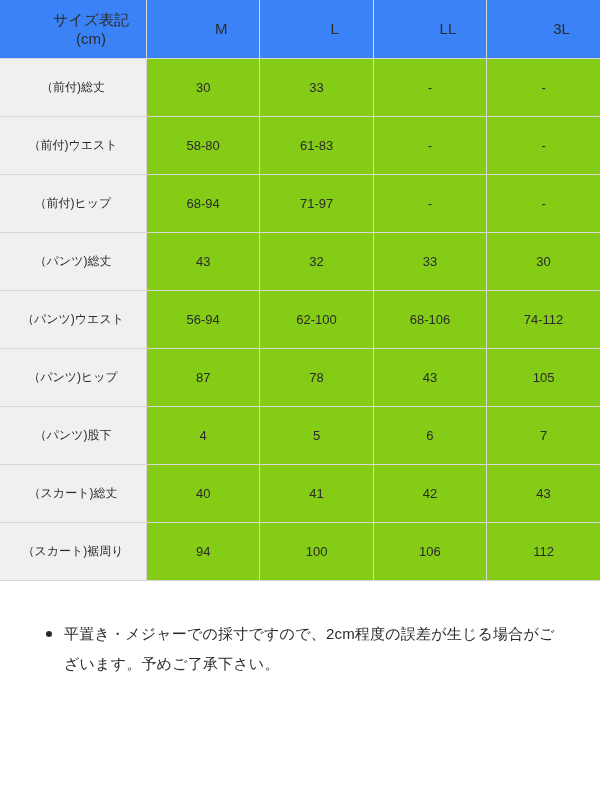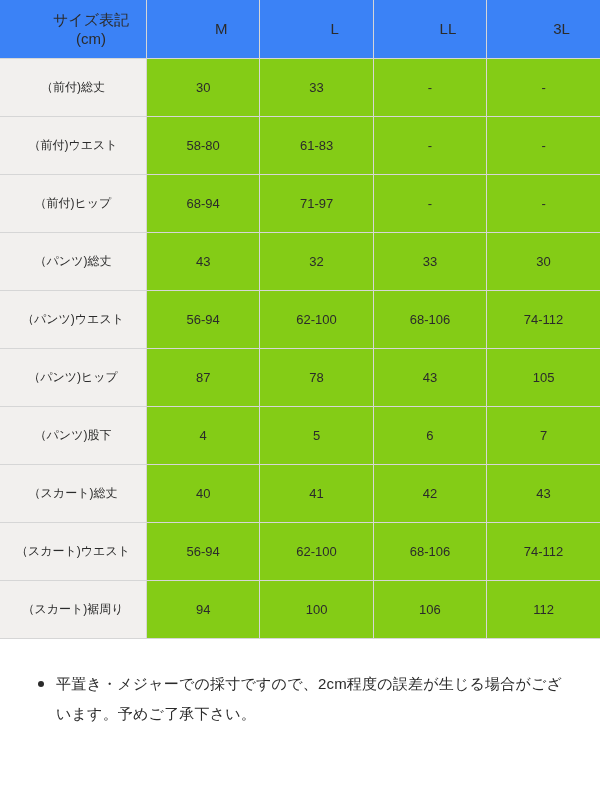--- a/index.html
+++ b/index.html
@@ -63,21 +63,21 @@
   table.size-table tr > *:last-child { border-right: none; }
   table.size-table thead tr > * { border-top: none; }
 
   .note-area {
     flex: 1;
     background: #ffffff;
     padding: 30px 34px 0 34px;
     box-sizing: border-box;
   }
   .note-list {
-    margin: 0;
+    margin: 8px;
     padding: 0;
     list-style: none;
   }
   .note-item {
     position: relative;
     padding-left: 22px;
     font-size: 15px;
     line-height: 2.0;
     color: #2b2b2b;
     letter-spacing: 0.2px;
@@ -166,27 +166,20 @@
         <td>7</td>
       </tr>
       <tr>
         <th class="row-label">（スカート)総丈</th>
         <td>40</td>
         <td>41</td>
         <td>42</td>
         <td>43</td>
       </tr>
       <tr>
-        <th class="row-label">（スカート)ウエスト</th>
-        <td>56-94</td>
-        <td>62-100</td>
-        <td>68-106</td>
-        <td>74-112</td>
-      </tr>
-      <tr>
         <th class="row-label">（スカート)裾周り</th>
         <td>94</td>
         <td>100</td>
         <td>106</td>
         <td>112</td>
       </tr>
     </tbody>
   </table>
 
   <div class="note-area">

